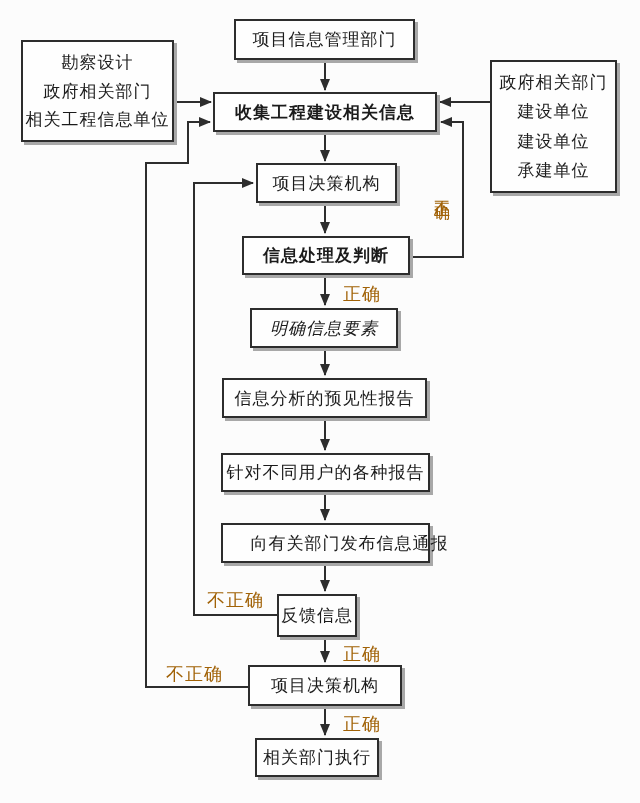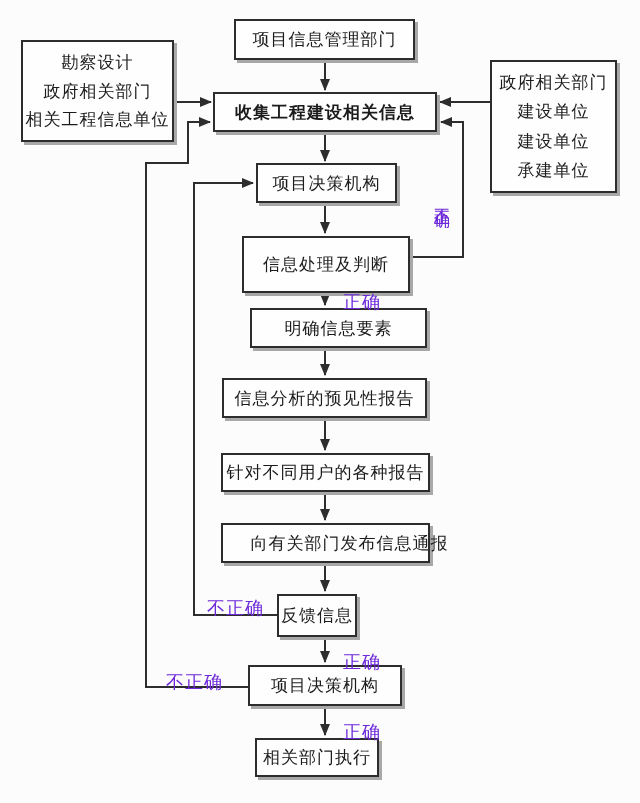--- a/index.html
+++ b/index.html
@@ -40,23 +40,22 @@
     flex-direction: column;
     justify-content: space-evenly;
     align-items: center;
   }
   .node.multi .src-line { line-height: 1; }
   .edge-label {
     position: absolute;
     z-index: 2;
     font-size: 18px;
     letter-spacing: 1px;
-    color: #6d28d9;
+    color: #a16207;
     white-space: nowrap;
-    margin-top: 8px;
   }
   .edge-label.vertical {
     writing-mode: vertical-rl;
     text-orientation: upright;
     letter-spacing: 2px;
     font-size: 16px;
     line-height: 1;
   }
 </style>
 </head>
@@ -107,25 +106,25 @@
   </div>
 
   <div class="node" style="left:213px; top:92px; width:224px; height:40px;font-weight:bold;">
     <span>收集工程建设相关信息</span>
   </div>
 
   <div class="node" style="left:256px; top:163px; width:141px; height:40px;">
     <span>项目决策机构</span>
   </div>
 
-  <div class="node" style="left:242px; top:236px; width:168px; height:57px;">
+  <div class="node" style="left:242px; top:236px; width:168px; height:39px;font-weight:bold;">
     <span>信息处理及判断</span>
   </div>
 
-  <div class="node" style="left:250px; top:308px; width:177px; height:40px;">
+  <div class="node" style="left:250px; top:308px; width:148px; height:40px;font-style:italic;">
     <span>明确信息要素</span>
   </div>
 
   <div class="node" style="left:222px; top:378px; width:205px; height:40px;">
     <span>信息分析的预见性报告</span>
   </div>
 
   <div class="node" style="left:221px; top:453px; width:209px; height:39px;">
     <span>针对不同用户的各种报告</span>
   </div>

